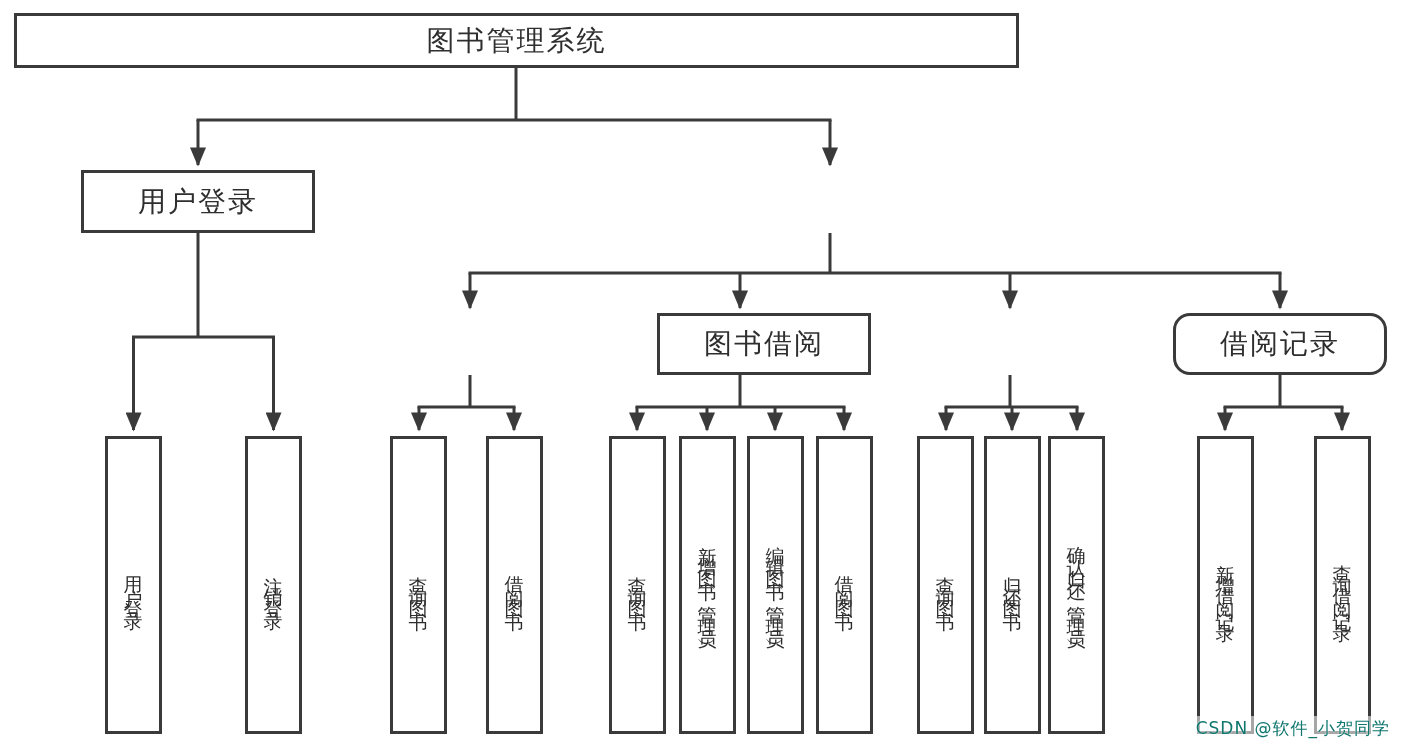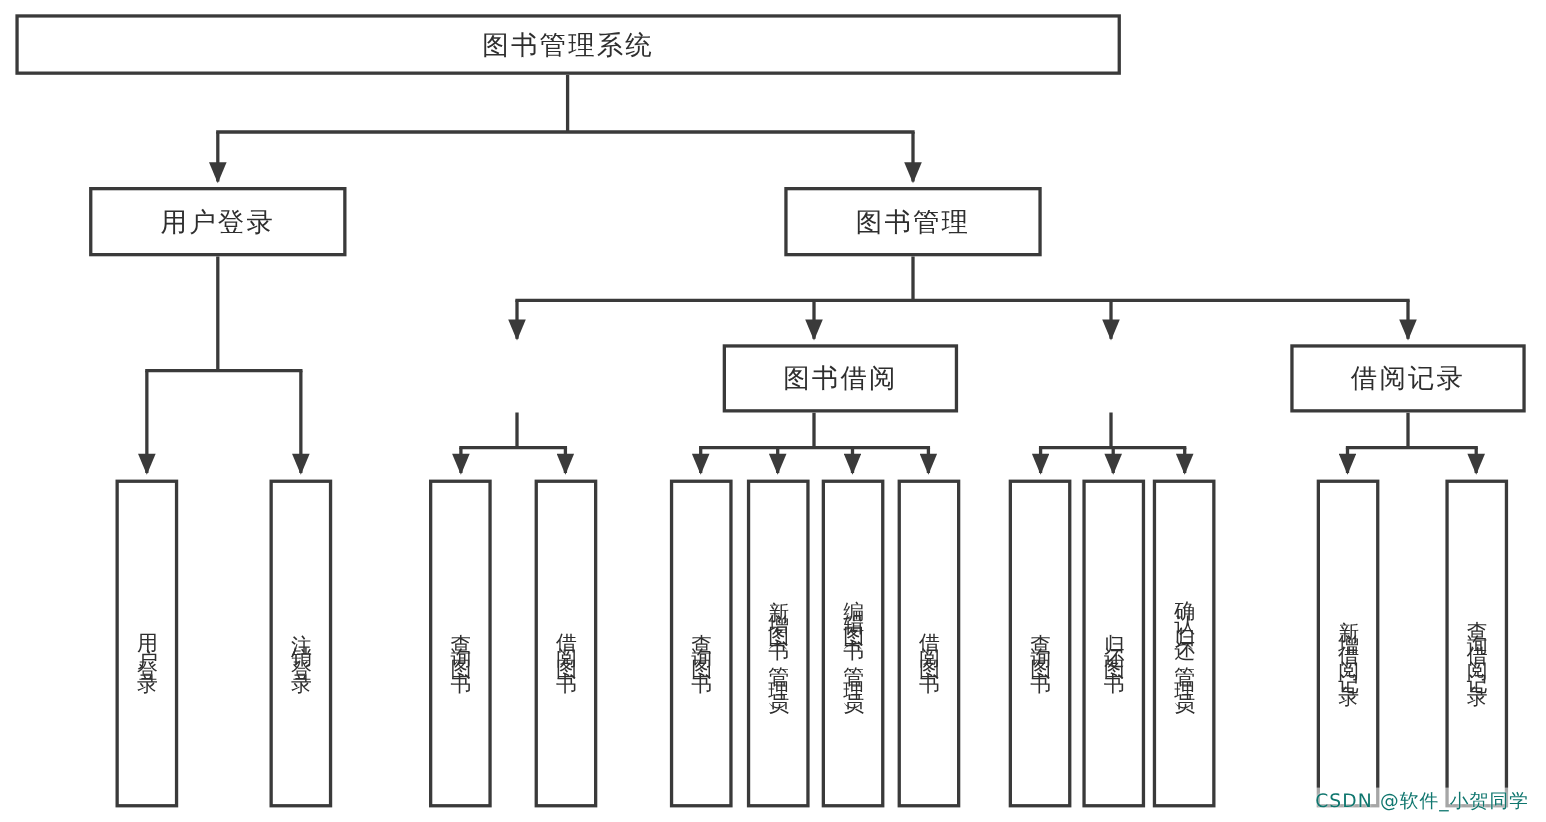--- a/index.html
+++ b/index.html
@@ -22,40 +22,40 @@
     position: absolute;
     box-sizing: border-box;
     border: 3px solid #3a3a3a;
     background: #ffffff;
     display: flex;
     align-items: center;
     justify-content: center;
     z-index: 2;
   }
   .box.h span {
-    font-size: 24px;
+    font-size: 28px;
     letter-spacing: 2px;
     white-space: nowrap;
   }
   .box.v span {
     writing-mode: vertical-lr;
     font-size: 19px;
     letter-spacing: 12px;
     line-height: 1;
   }
   
   .n-root   { left: 14px;   top: 13px;  width: 1005px; height: 55px; }
   
   .n-l2a    { left: 81px;   top: 170px; width: 234px;  height: 63px; }
   .n-l2b    { left: 713px;  top: 170px; width: 234px;  height: 63px; }
   
   .n-l3a    { left: 363px;  top: 313px; width: 214px;  height: 62px; }
   .n-l3b    { left: 657px;  top: 313px; width: 214px;  height: 62px; }
   .n-l3c    { left: 903px;  top: 313px; width: 214px;  height: 62px; }
-  .n-l3d    { left: 1173px; top: 313px; width: 214px;  height: 62px; }
+  .n-l3d    { left: 1173px; top: 313px; width: 214px;  height: 62px; border-radius: 17px; }
   
   .leaf     { top: 436px; width: 57px; height: 298px; }
   .n-a1 { left: 105px;  }
   .n-a2 { left: 245px;  }
   .n-b1 { left: 390px;  }
   .n-b2 { left: 486px;  }
   .n-c1 { left: 609px;  }
   .n-c2 { left: 679px;  }
   .n-c3 { left: 747px;  }
   .n-c4 { left: 816px;  }
@@ -126,23 +126,20 @@
     </g>
   </svg>
 
   <div class="box h n-root">
     <span>图书管理系统</span>
   </div>
 
   <div class="box h n-l2a">
     <span>用户登录</span>
   </div>
-  <div class="box h n-l2b">
-    <span>图书管理</span>
-  </div>
 
   <div class="box h n-l3b">
     <span>图书借阅</span>
   </div>
   <div class="box h n-l3d">
     <span>借阅记录</span>
   </div>
 
   <div class="box v leaf n-a1">
     <span>用户登录</span>

